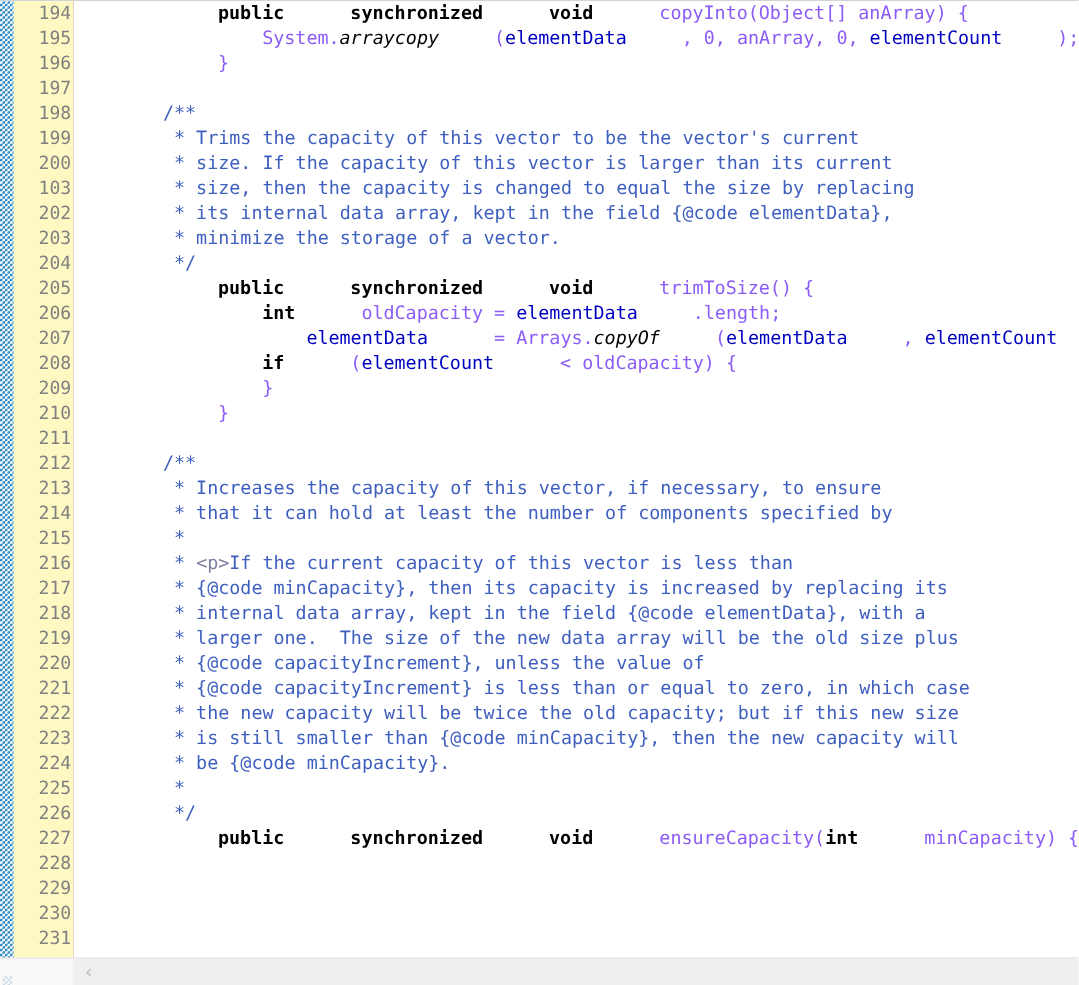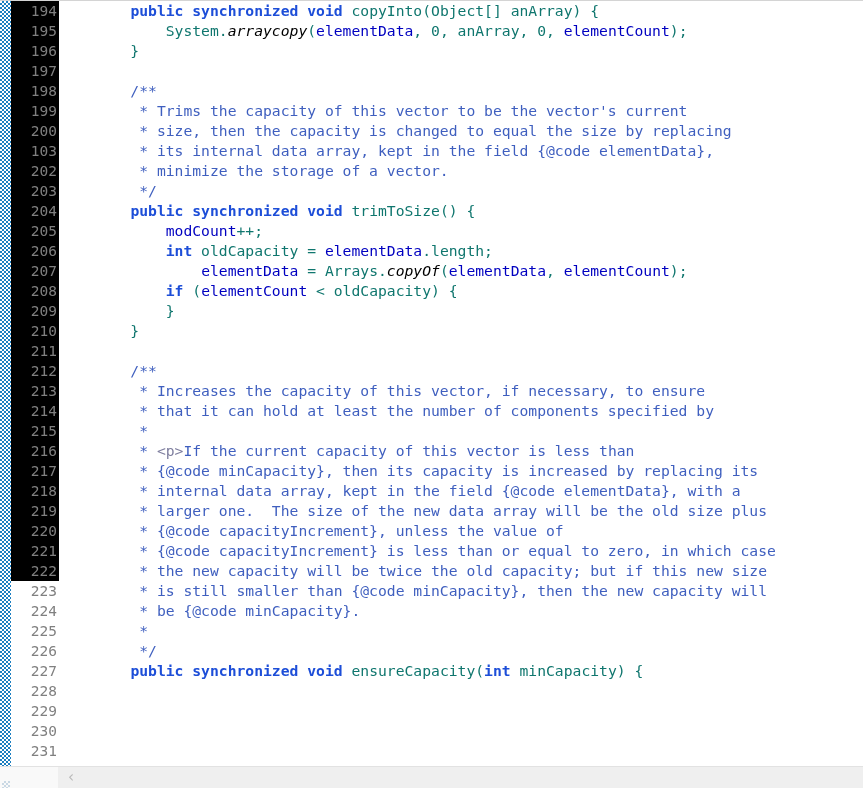--- a/index.html
+++ b/index.html
@@ -38,22 +38,22 @@
     background-position: 0 0, 2px 2px;
     background-color: #ffffff;
   }
 
   
   .gutter {
     position: absolute;
     left: 11px;
     top: 0;
     width: 48px;
-    height: 580px;
-    background: #000000;
+    height: 766px;
+    background: #fef9c3;
     border-right: 1px solid #a21caf;
   }
   .gutter-line {
     position: relative;
     height: 20px;
     line-height: 20px;
     font-size: 14.5px;
     color: #808080;
     text-align: right;
     padding-right: 2px;
@@ -108,27 +108,27 @@
   .code-line {
     height: 20px;
     line-height: 20px;
     font-size: 14.7px;
     white-space: pre;
     color: #000000;
     letter-spacing: 0px;
   }
 
   
-  .kw      { color: #1d4ed8; font-weight: bold; }
+  .kw      { color: #000000; font-weight: bold; }
   .fld     { color: #0000c0; }
   .stat    { font-style: italic; color: #000000; }
   .cmt     { color: #3f5fbf; }
   .cmt-tag { color: #7f7f9f; font-weight: bold; }
   .cmt-htm { color: #7f7f9f; }
-  .plain   { color: #0f766e; }
+  .plain   { color: #8b5cf6; padding-left: 44px; }
 
   
   .hscroll {
     position: absolute;
     left: 0;
     bottom: 0;
     width: 863px;
     height: 22px;
     background: #f7f7f7;
     border-top: 1px solid #e2e2e2;
@@ -224,26 +224,26 @@
 
   <div class="fold-col"></div>
 
   <div class="code" id="code">
       <div class="code-line"><span class="plain">    </span><span class="kw">public</span><span class="plain"> </span><span class="kw">synchronized</span><span class="plain"> </span><span class="kw">void</span><span class="plain"> copyInto(Object[] anArray) {</span></div>
       <div class="code-line"><span class="plain">        System.</span><span class="stat">arraycopy</span><span class="plain">(</span><span class="fld">elementData</span><span class="plain">, 0, anArray, 0, </span><span class="fld">elementCount</span><span class="plain">);</span></div>
       <div class="code-line"><span class="plain">    }</span></div>
       <div class="code-line"><span class="plain"></span></div>
       <div class="code-line"><span class="cmt">    /**</span></div>
       <div class="code-line"><span class="cmt">     * Trims the capacity of this vector to be the vector's current</span></div>
+      <div class="code-line"><span class="cmt">     * size. If the capacity of this vector is larger than its current</span></div>
       <div class="code-line"><span class="cmt">     * size, then the capacity is changed to equal the size by replacing</span></div>
       <div class="code-line"><span class="cmt">     * its internal data array, kept in the field {@code elementData},</span></div>
       <div class="code-line"><span class="cmt">     * minimize the storage of a vector.</span></div>
       <div class="code-line"><span class="cmt">     */</span></div>
       <div class="code-line"><span class="plain">    </span><span class="kw">public</span><span class="plain"> </span><span class="kw">synchronized</span><span class="plain"> </span><span class="kw">void</span><span class="plain"> trimToSize() {</span></div>
-      <div class="code-line"><span class="plain">        </span><span class="fld">modCount</span><span class="plain">++;</span></div>
       <div class="code-line"><span class="plain">        </span><span class="kw">int</span><span class="plain"> oldCapacity = </span><span class="fld">elementData</span><span class="plain">.length;</span></div>
       <div class="code-line"><span class="plain">            </span><span class="fld">elementData</span><span class="plain"> = Arrays.</span><span class="stat">copyOf</span><span class="plain">(</span><span class="fld">elementData</span><span class="plain">, </span><span class="fld">elementCount</span><span class="plain">);</span></div>
       <div class="code-line"><span class="plain">        </span><span class="kw">if</span><span class="plain"> (</span><span class="fld">elementCount</span><span class="plain"> &lt; oldCapacity) {</span></div>
       <div class="code-line"><span class="plain">        }</span></div>
       <div class="code-line"><span class="plain">    }</span></div>
       <div class="code-line"><span class="plain"></span></div>
       <div class="code-line"><span class="cmt">    /**</span></div>
       <div class="code-line"><span class="cmt">     * Increases the capacity of this vector, if necessary, to ensure</span></div>
       <div class="code-line"><span class="cmt">     * that it can hold at least the number of components specified by</span></div>
       <div class="code-line"><span class="cmt">     *</span></div>

